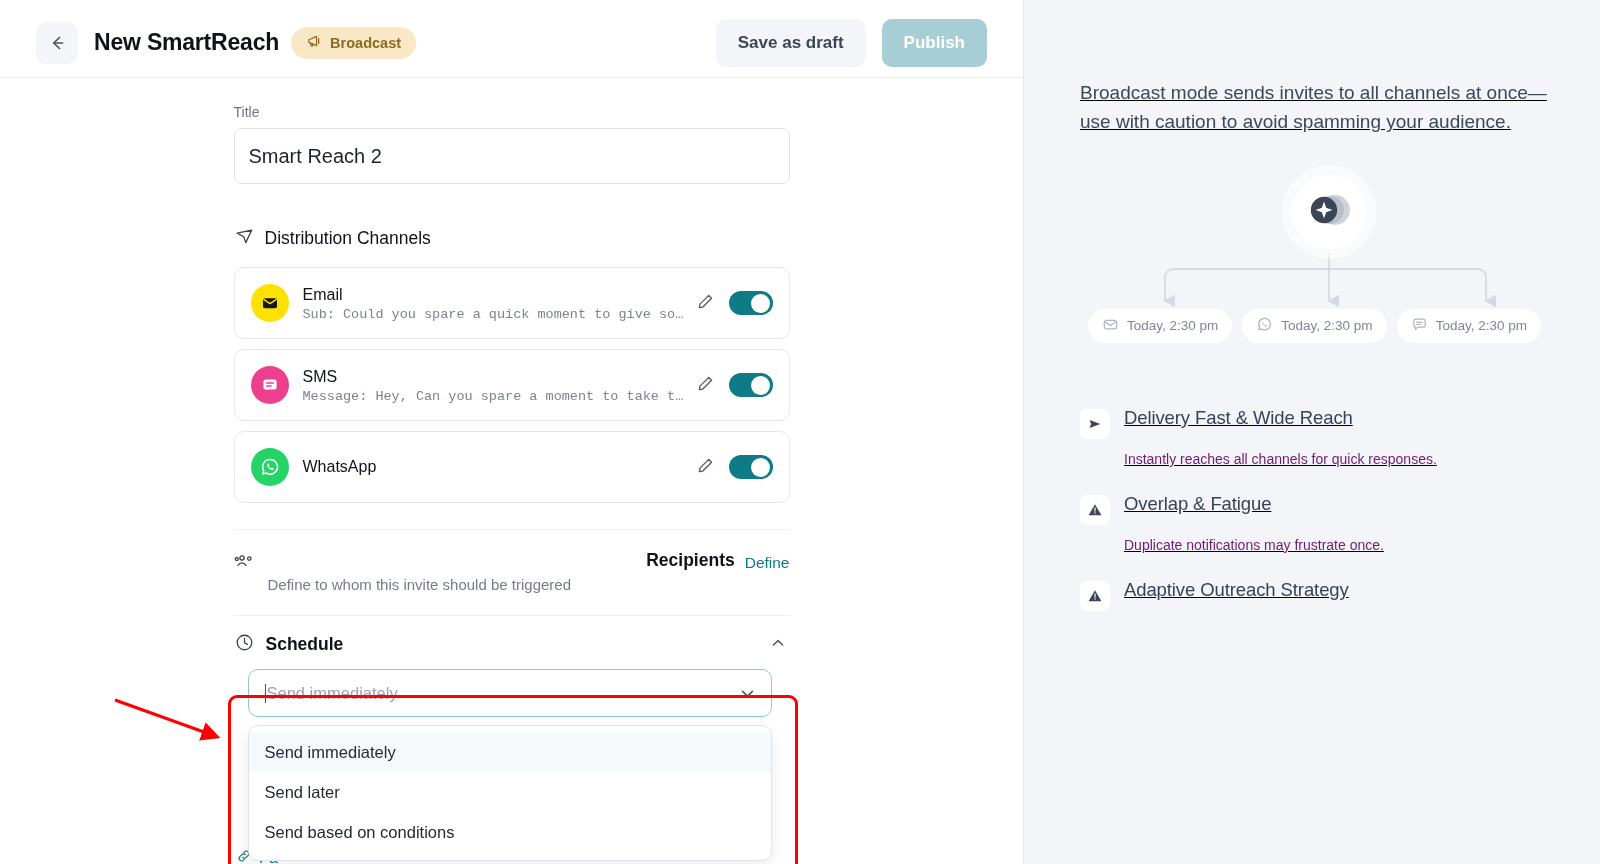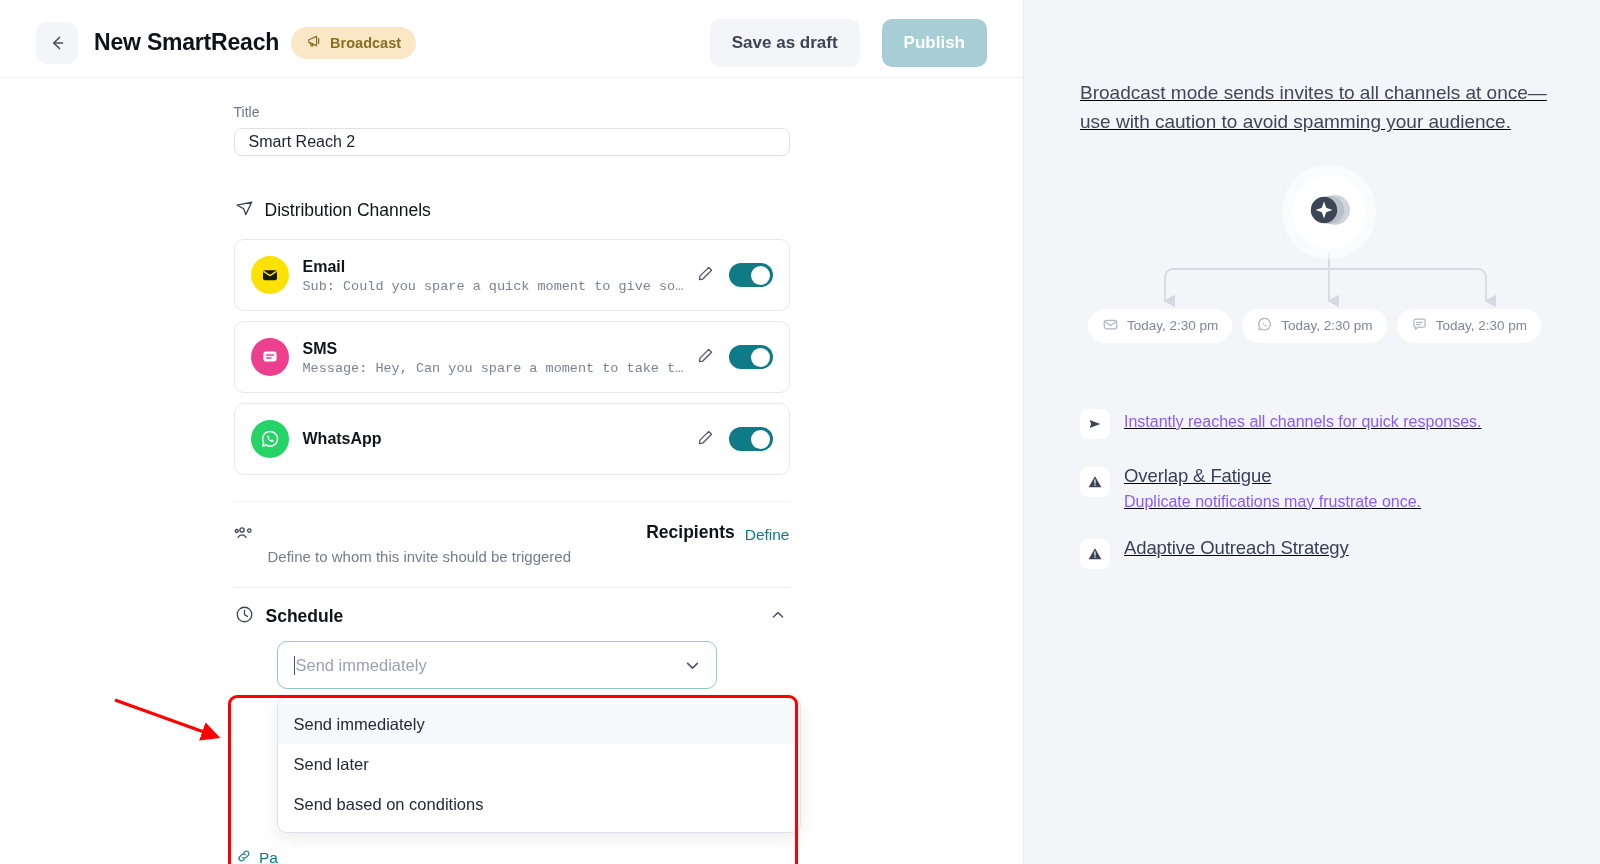--- a/index.html
+++ b/index.html
@@ -33,38 +33,38 @@
     font-size: 23px; font-weight: 700; color: #10131a;
     margin-left: 16px; letter-spacing: -0.2px; white-space: nowrap;
   }
   .badge {
     margin-left: 12px; height: 32px; border-radius: 17px;
     background: #fae7c6; color: #8a6d22;
     display: inline-flex; align-items: center; gap: 7px;
     padding: 0 15px; font-size: 14.5px; font-weight: 600;
     cursor: pointer; flex: none;
   }
-  .header-actions { margin-left: auto; display: flex; align-items: center; gap: 22px; }
+  .header-actions { margin-left: auto; display: flex; align-items: center; gap: 16px; }
   .btn {
     height: 48px; border-radius: 10px; border: none;
     font-size: 17px; font-weight: 700; cursor: pointer;
     display: flex; align-items: center; justify-content: center;
     font-family: "Liberation Sans", sans-serif; padding: 0 22px;
   }
   .btn-draft { background: #f4f5f8; color: #3c4455; }
   .btn-publish { background: #a7ced4; color: #ffffff; }
 
   
   .body-scroll { position: relative; height: 786px; overflow: hidden; }
   .form-col { width: 556px; margin: 0 auto; padding-top: 26px; }
 
   .field-label { font-size: 14px; color: #6d7686; margin-bottom: 8px; }
   .title-input {
-    width: 100%; height: 28px; border: 1px solid #dfe2e8; border-radius: 8px;
-    padding: 0 14px; font-size: 16px; color: #1c2230;
+    width: 100%; height: 56px; border: 1px solid #dfe2e8; border-radius: 8px;
+    padding: 0 14px; font-size: 20px; color: #1c2230;
     font-family: "Liberation Sans", sans-serif; background: #fff;
   }
   .title-input::placeholder { color: #9aa2b1; }
 
   .section-head {
     display: flex; align-items: center; gap: 10px;
     margin-top: 42px; margin-bottom: 16px;
   }
   .section-title { font-size: 17.5px; font-weight: 400; color: #10131a; }
 
@@ -73,21 +73,21 @@
     border: 1px solid #e6e8ee; border-radius: 10px; background: #fff;
     height: 72px; display: flex; align-items: center;
     padding: 0 16px 0 16px; margin-bottom: 10px;
   }
   .ch-icon { width: 38px; height: 38px; border-radius: 50%; flex: none;
              display: flex; align-items: center; justify-content: center; }
   .ch-icon.email { background: #fde100; }
   .ch-icon.sms { background: #ec3f8e; }
   .ch-icon.whatsapp { background: #25d366; }
   .ch-texts { margin-left: 14px; min-width: 0; flex: 1 1 auto; }
-  .ch-name { font-size: 16px; font-weight: 700; color: #11141c; line-height: 1.25; }
+  .ch-name { font-size: 16px; font-weight: 400; color: #11141c; line-height: 1.25; }
   .ch-sub {
     font-size: 13.5px; color: #7b8391; font-family: "Liberation Mono", monospace;
     white-space: nowrap; overflow: hidden; text-overflow: ellipsis;
     max-width: 398px; margin-top: 2px;
   }
   .ch-actions { display: flex; align-items: center; gap: 14px; flex: none; margin-left: 8px; }
   .pencil { cursor: pointer; display: block; }
   .toggle {
     width: 44px; height: 24px; border-radius: 13px; background: #0e7b87;
     position: relative; cursor: pointer; flex: none;
@@ -113,21 +113,21 @@
   }
 
   .divider2 { height: 1px; background: #edeff3; margin-top: 22px; }
 
   
   .schedule-block { position: relative; padding-top: 16px; }
   .schedule-head { display: flex; align-items: center; gap: 11px; padding-right: 4px; }
   .schedule-title { font-size: 17.5px; font-weight: 700; color: #10131a; }
   .chev-up { margin-left: auto; cursor: pointer; }
 
-  .select-wrap { position: relative; margin-top: 12px; margin-left: 43px; width: 440px; }
+  .select-wrap { position: relative; margin-top: 12px; margin-left: 14px; width: 524px; }
   .select-box {
     height: 48px; border: 1.6px solid #8fc9ce; border-radius: 10px;
     background: #fff; display: flex; align-items: center;
     padding: 0 16px; cursor: text;
   }
   .select-caret-wrap { position: absolute; top: 0; right: 0; height: 48px;
     width: 48px; display: flex; align-items: center; justify-content: center; cursor: pointer; }
   .caret-blink {
     display: inline-block; width: 1px; height: 19px; background: #4a5160; margin-right: 1px;
   }
@@ -183,21 +183,21 @@
 
   .features { margin-top: 14px; }
   .feature { display: flex; align-items: flex-start; margin-bottom: 26px; }
   .feat-icon {
     width: 30px; height: 30px; border-radius: 8px; background: #ffffff;
     display: flex; align-items: center; justify-content: center; flex: none;
     margin-top: 2px;
   }
   .feat-body { margin-left: 14px; }
   .feat-title { font-size: 18.5px; color: #39415a; letter-spacing: -0.1px; }
-  .feat-desc { font-size: 16px; color: #8b5cf6; margin-top: 6px; }
+  .feat-desc { font-size: 14px; color: #701a75; margin-top: 22px; }
 </style>
 </head>
 <body>
 
 <div class="app">
 
   <div class="left-pane">
 
     <div class="header">
       <div class="back-btn">
@@ -451,20 +451,21 @@
     </div>
 
     <div class="features">
       <div class="feature">
         <div class="feat-icon">
           <svg width="16" height="16" viewBox="0 0 18 18" fill="none">
             <path d="M3 4.4 L15 9 L3 13.6 L4.6 9 Z" fill="#3b4556"></path>
           </svg>
         </div>
         <div class="feat-body">
+          <div class="feat-title">Delivery Fast &amp; Wide Reach</div>
           <div class="feat-desc">Instantly reaches all channels for quick responses.</div>
         </div>
       </div>
 
       <div class="feature">
         <div class="feat-icon">
           <svg width="16" height="16" viewBox="0 0 18 18" fill="none">
             <path d="M9 2.6 L16.2 15 H1.8 Z" fill="#3b4556"></path>
             <path d="M9 6.6 V10.4" stroke="#ffffff" stroke-width="1.3" stroke-linecap="round"></path>
             <circle cx="9" cy="12.4" r="0.85" fill="#ffffff"></circle>

